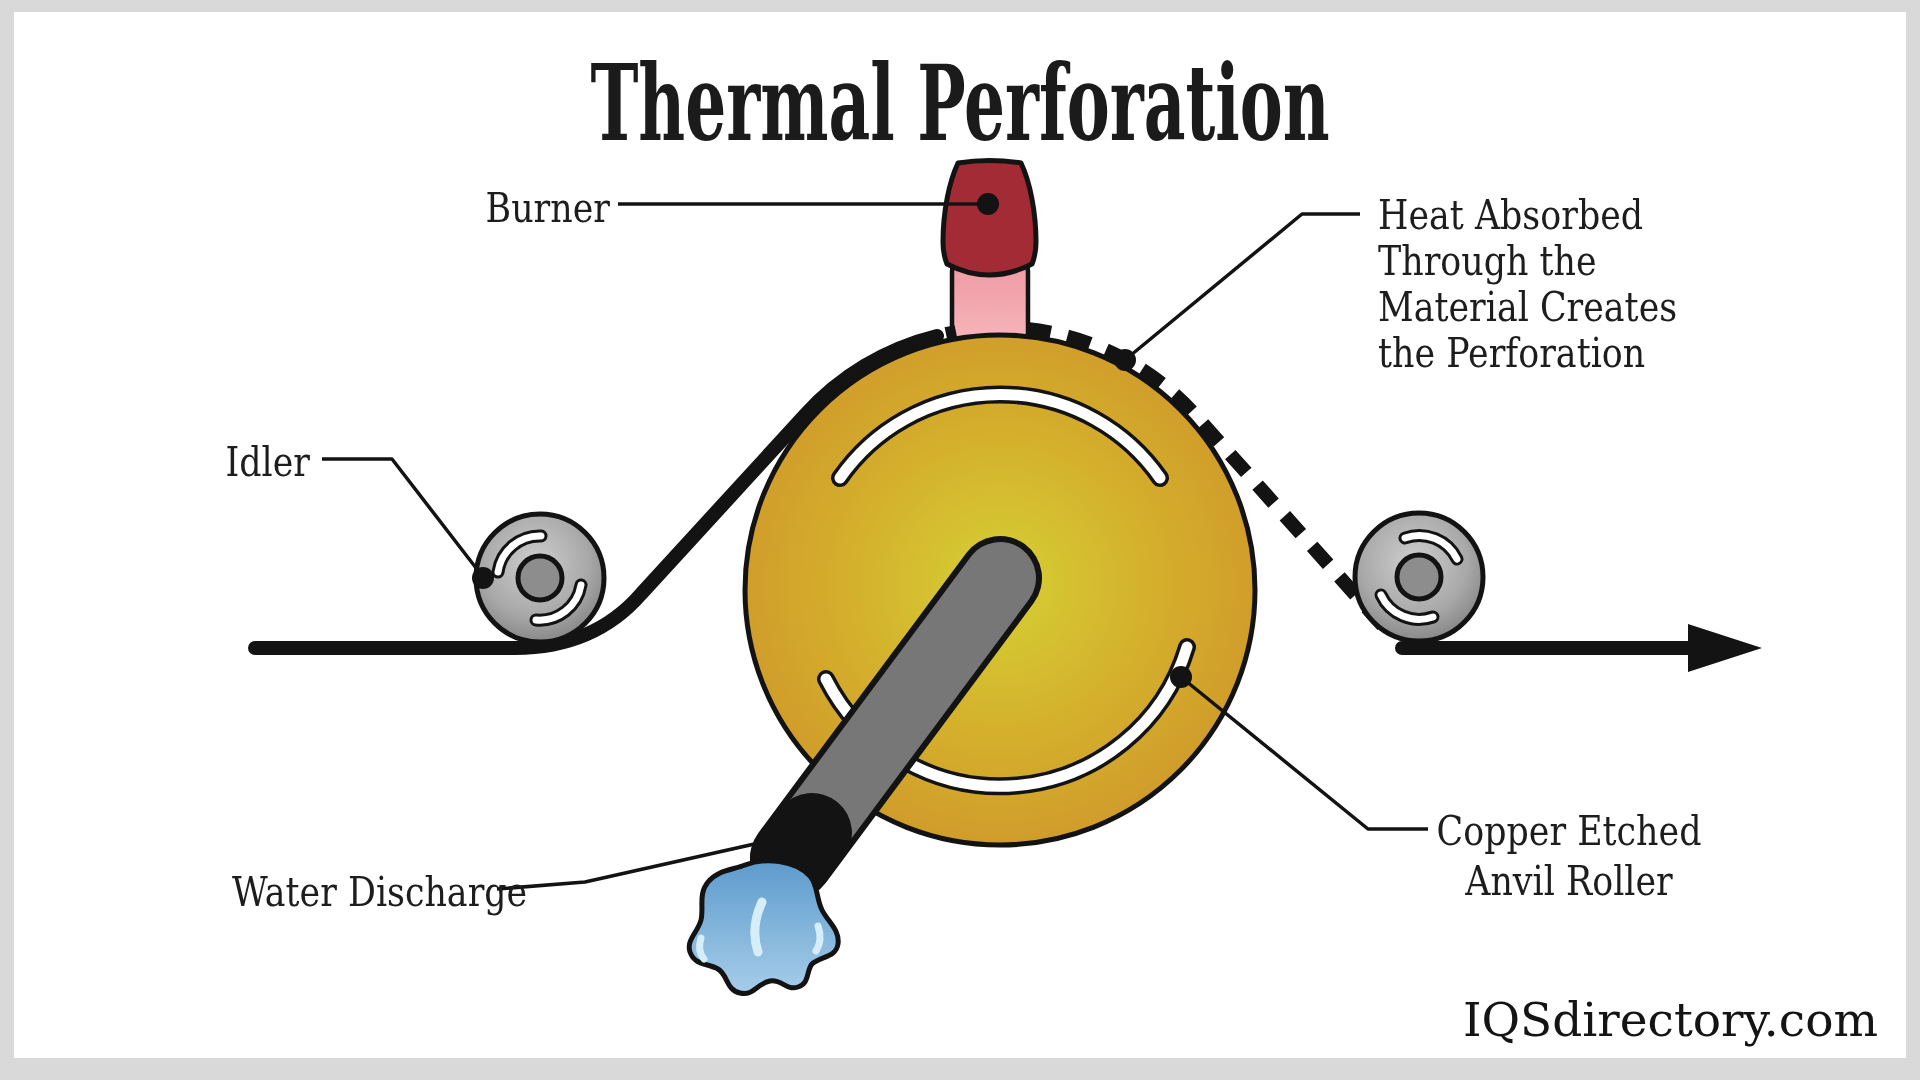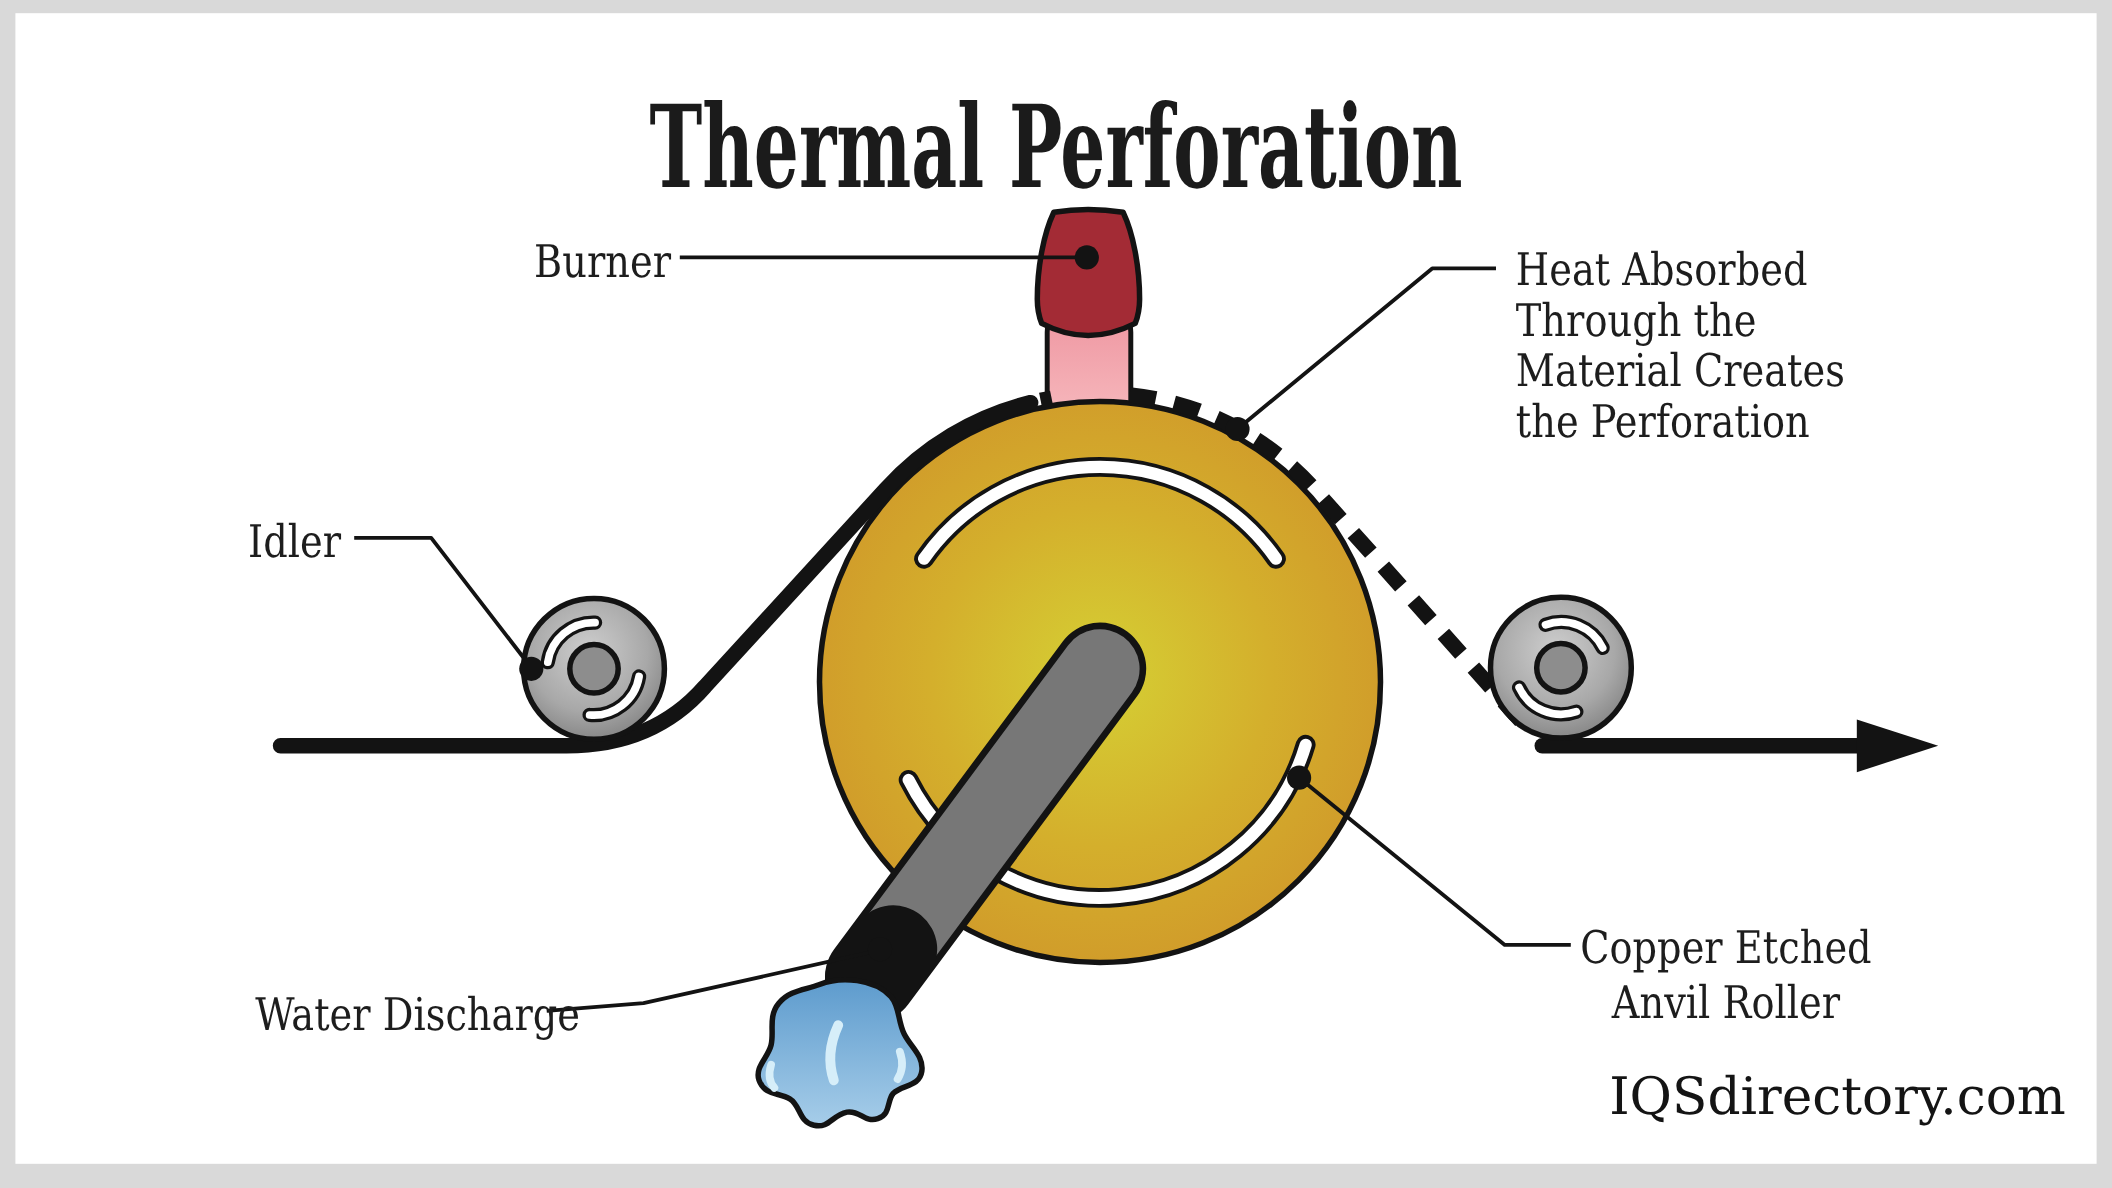--- a/index.html
+++ b/index.html
@@ -5,39 +5,39 @@
   html,body{margin:0;padding:0;}
   body{
     width:1920px;height:1080px;position:relative;overflow:hidden;
     background:#d9d9d9;
     font-family:"DejaVu Serif", serif;
   }
   .panel{
     position:absolute;left:14px;top:12px;width:1892px;height:1046px;
     background:#ffffff;
   }
-  .stage{position:absolute;left:0;top:0;width:1920px;height:932px;margin-top:30px;}
+  .stage{position:absolute;left:0;top:0;width:1920px;height:932px;}
   svg.diagram{position:absolute;left:0;top:0;}
   .title{
     position:absolute;left:0;top:42px;width:1920px;text-align:center;
     font-size:104px;font-weight:bold;color:#1b1b1b;
     transform:scaleX(0.62);transform-origin:50% 50%;
     white-space:nowrap;letter-spacing:0px;
   }
   .label{
     position:absolute;color:#1d1d1d;font-size:41px;white-space:nowrap;
     transform:scaleX(0.85);
   }
   .label-burner{left:410px;top:184px;width:200px;text-align:right;transform-origin:right center;}
   .label-idler{left:120px;top:438px;width:190px;text-align:right;transform-origin:right center;}
   .label-water{left:187px;top:868px;width:300px;text-align:right;transform-origin:right center;}
   .label-heat{left:1378px;top:192px;line-height:46px;text-align:left;transform-origin:left top;white-space:normal;}
   .label-anvil{left:1389px;top:806px;width:360px;text-align:center;line-height:50px;transform-origin:center top;white-space:normal;}
   .watermark{
-    position:absolute;right:42px;top:940px;font-size:47px;color:#141414;
+    position:absolute;right:42px;top:992px;font-size:47px;color:#141414;
     white-space:nowrap;
   }
 </style>
 </head>
 <body>
 
 <div class="panel"></div>
 
 <div class="stage">
 

